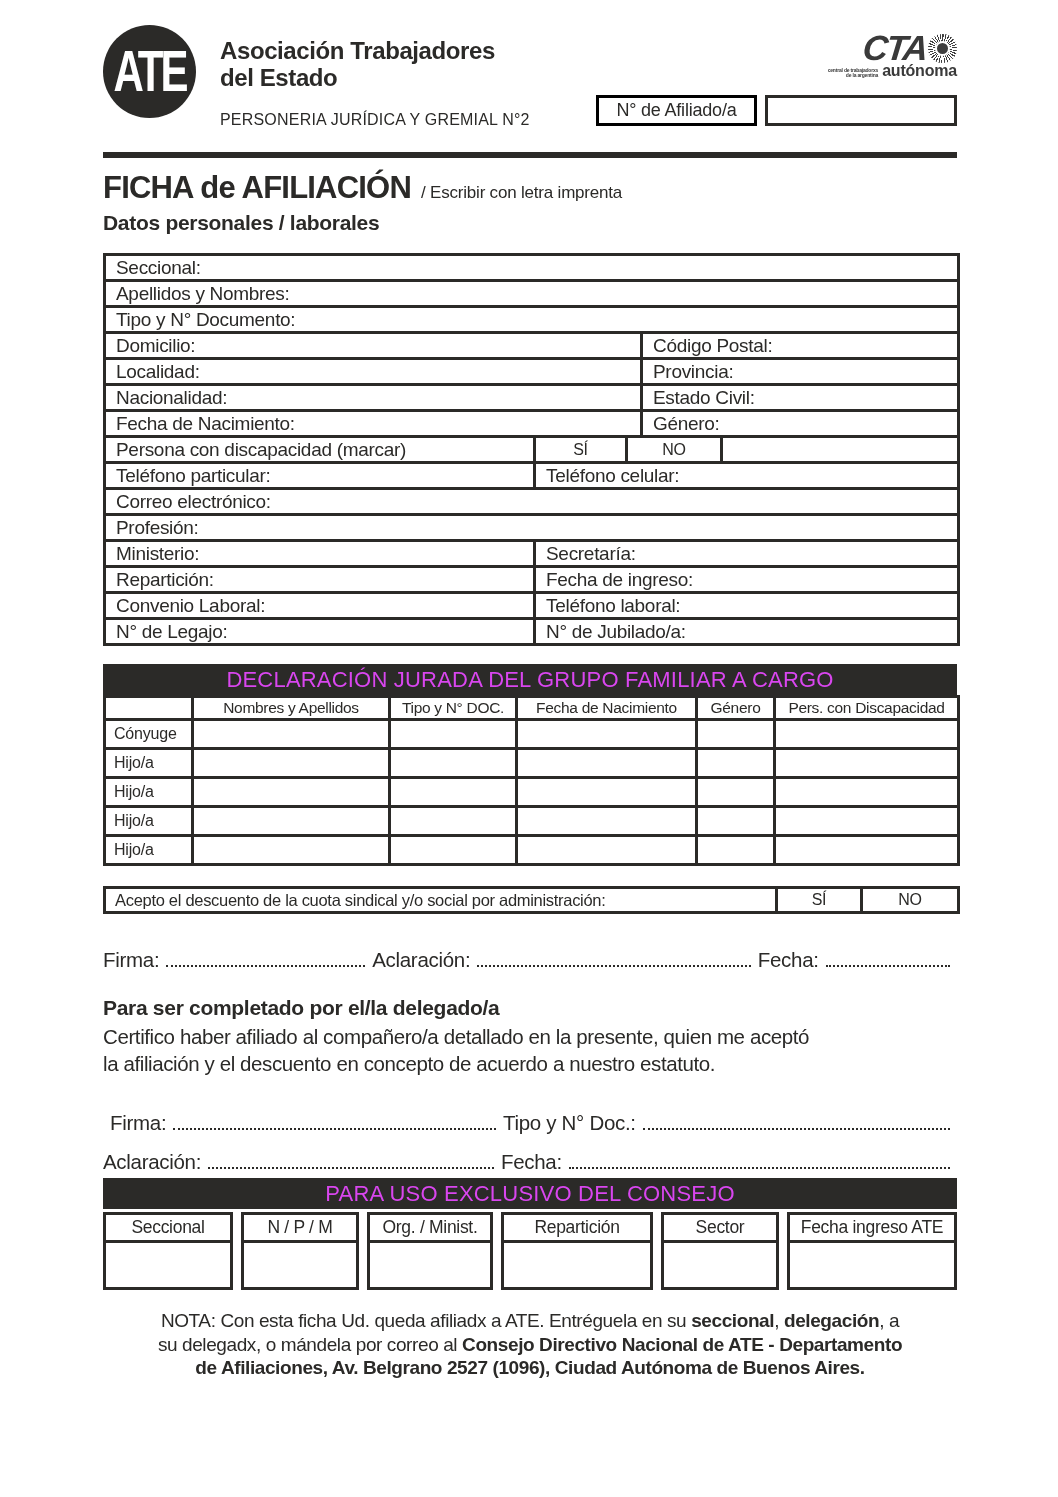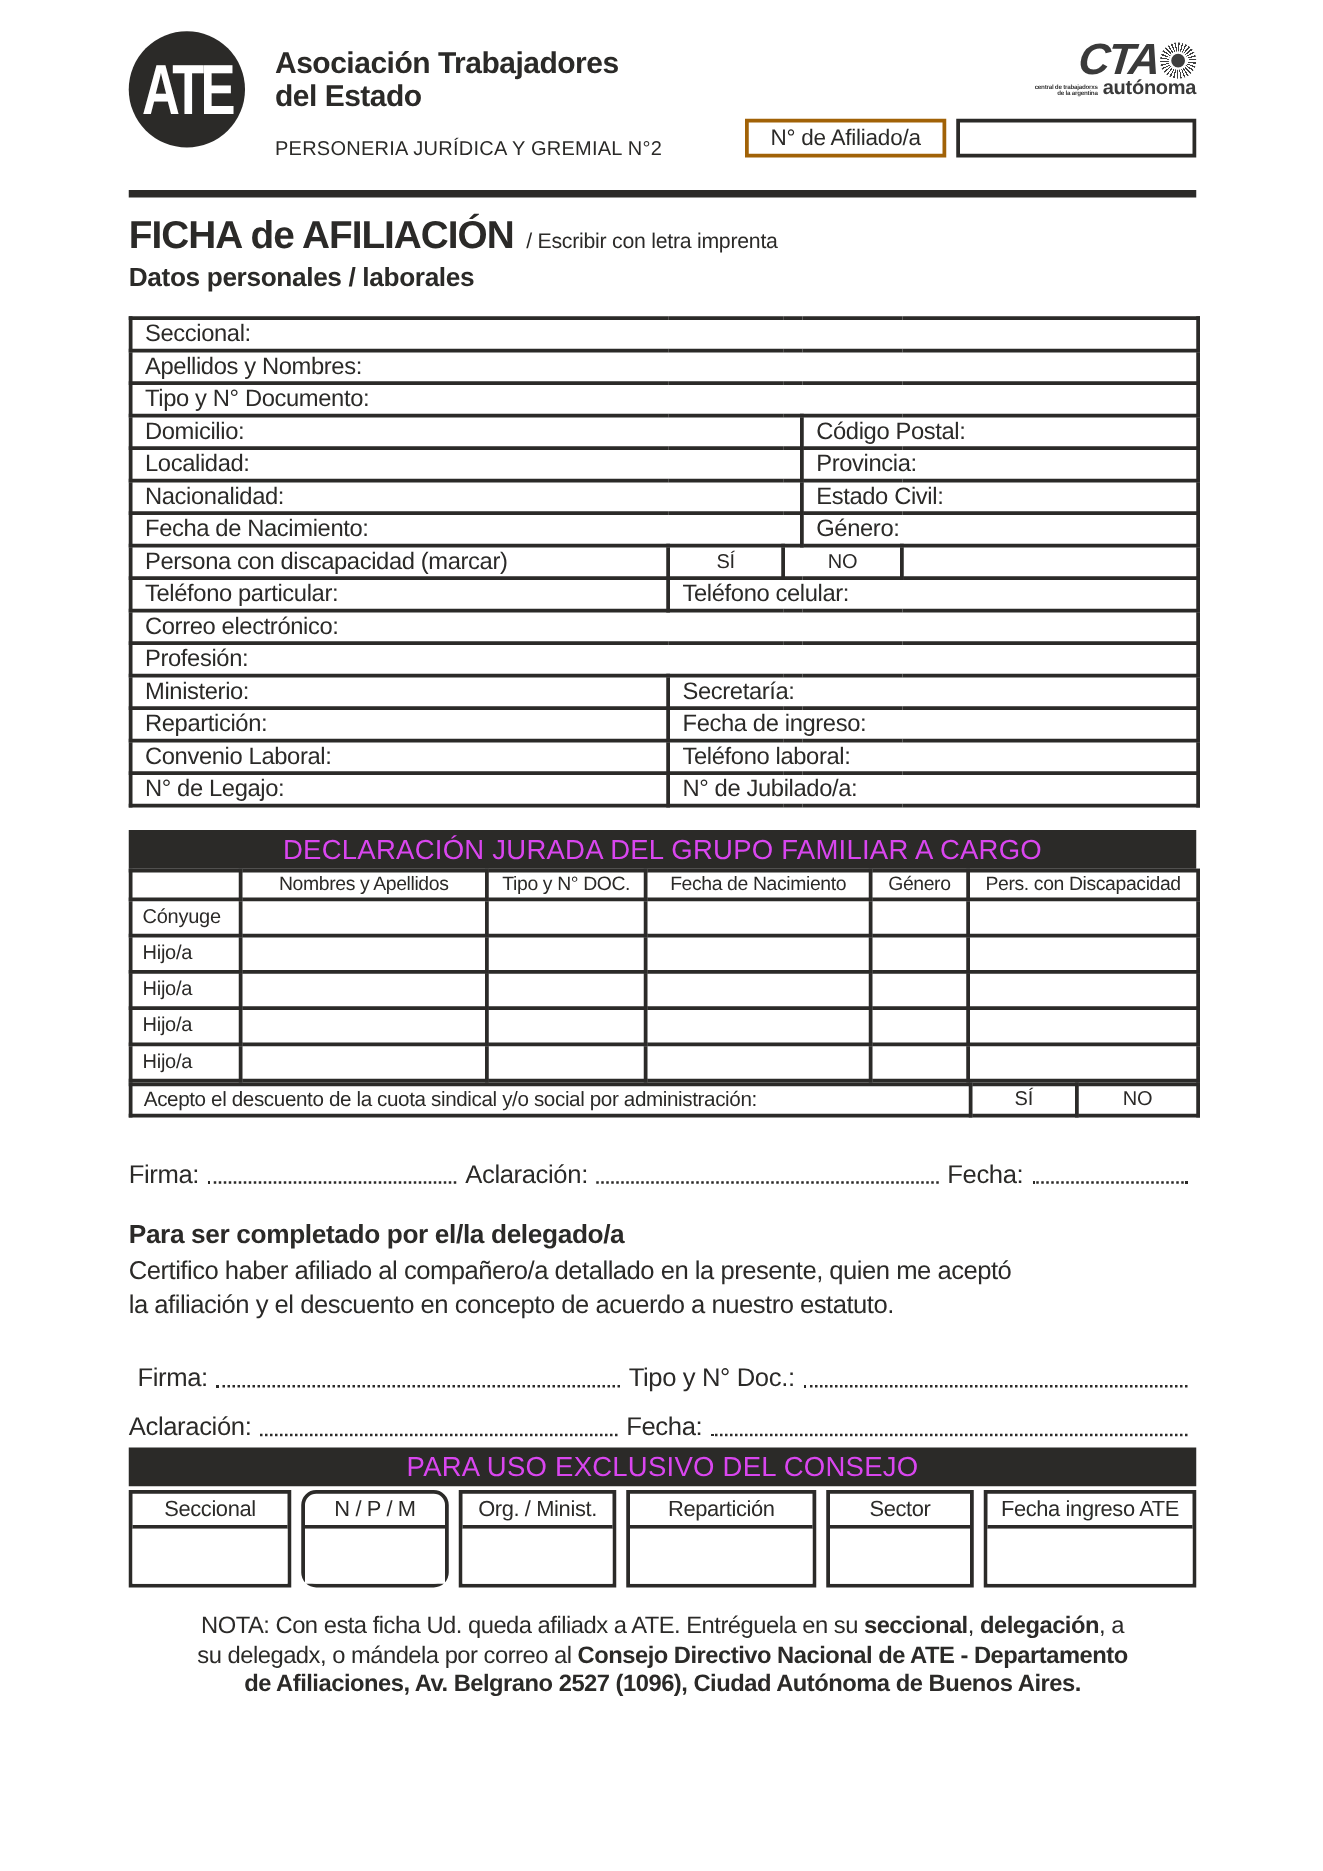--- a/index.html
+++ b/index.html
@@ -38,21 +38,21 @@
   .sun-icon::after {
     content: ""; position: absolute; inset: 7px; border-radius: 50%;
     background: #3f3f3f; border: 2px solid #fff;
   }
   .cta-tagline { display: flex; align-items: flex-end; gap: 4px; margin-top: 1px; }
   .cta-tiny { font-size: 5px; font-weight: 700; line-height: 5px; text-align: right; color: #3a3a3a; }
   .cta-autonoma { font-size: 16px; font-weight: 800; color: #3a3a3a; line-height: 14px; }
 
   .afiliado-row { display: flex; gap: 8px; margin-top: 17px; }
   .afiliado-label-box {
-    width: 161px; height: 31px; border: 3px solid #a16207;
+    width: 161px; height: 31px; border: 3px solid #000000;
     display: flex; align-items: center; justify-content: center; font-size: 18px;
   }
   .afiliado-value-box { width: 192px; height: 31px; border: 3px solid #2b2a28; background: #fff; }
 
   
   .rule { height: 6px; background: #2b2a28; margin-top: 15px; }
   .title-row { margin-top: 12px; display: flex; align-items: baseline; gap: 10px; }
   .page-title { font-size: 31px; font-weight: 800; letter-spacing: -0.8px; }
   .title-hint { font-size: 17px; }
   .section-heading { font-size: 21px; font-weight: 800; margin-top: 5px; letter-spacing: -0.3px; }
@@ -72,21 +72,21 @@
     letter-spacing: 0.2px; font-weight: 500;
   }
   .family-bar { margin-top: 18px; }
   .family-table { width: 854px; table-layout: fixed; }
   .family-table th, .family-table td { border: 3px solid #2b2a28; font-weight: normal; }
   .family-table thead th { height: 23px; font-size: 15.5px; text-align: center; letter-spacing: -0.3px; }
   .family-table tbody th { height: 29px; font-size: 16px; text-align: left; padding-left: 8px; }
   .family-table tbody td { height: 29px; }
 
   
-  .consent-table { width: 854px; table-layout: fixed; }
+  .consent-table { width: 854px; table-layout: fixed; margin-top: 20px; }
   .consent-table td { border: 3px solid #2b2a28; height: 25px; vertical-align: middle; }
   .consent-label { font-size: 16.5px; padding-left: 9px; display: inline-block; letter-spacing: -0.3px; }
   .consent-yn { font-size: 16px; }
 
   
   .sig-line { display: flex; align-items: flex-end; font-size: 20.5px; letter-spacing: -0.3px; }
   .sig-line-1 { margin-top: 34px; }
   .leader { border-bottom: 2.6px dotted #2b2a28; margin: 0 7px 5px 7px; height: 0; }
 
   
@@ -97,21 +97,21 @@
 
   
   .council-bar { margin-top: 4px; }
   .council-row { display: flex; gap: 8px; margin-top: 3px; }
   .cbox { border: 3px solid #2b2a28; height: 78px; display: flex; flex-direction: column; }
   .cbox-head {
     border-bottom: 3px solid #2b2a28; height: 28px; display: flex;
     align-items: center; justify-content: center; font-size: 17.5px; letter-spacing: -0.3px;
   }
   .cbox-body { flex: 1; background: #fff; }
-  .cb-1 { width: 130px; } .cb-2 { width: 118px; border-radius: 12px; } .cb-3 { width: 126px; }
+  .cb-1 { width: 130px; } .cb-2 { width: 118px; } .cb-3 { width: 126px; }
   .cb-4 { width: 152px; } .cb-5 { width: 118px; } .cb-6 { width: 170px; }
 
   
   .note {
     margin-top: 19px; text-align: center; font-size: 19px; line-height: 23.5px;
     letter-spacing: -0.4px;
   }
   .bold { font-weight: 800; }
 </style>
 </head>

